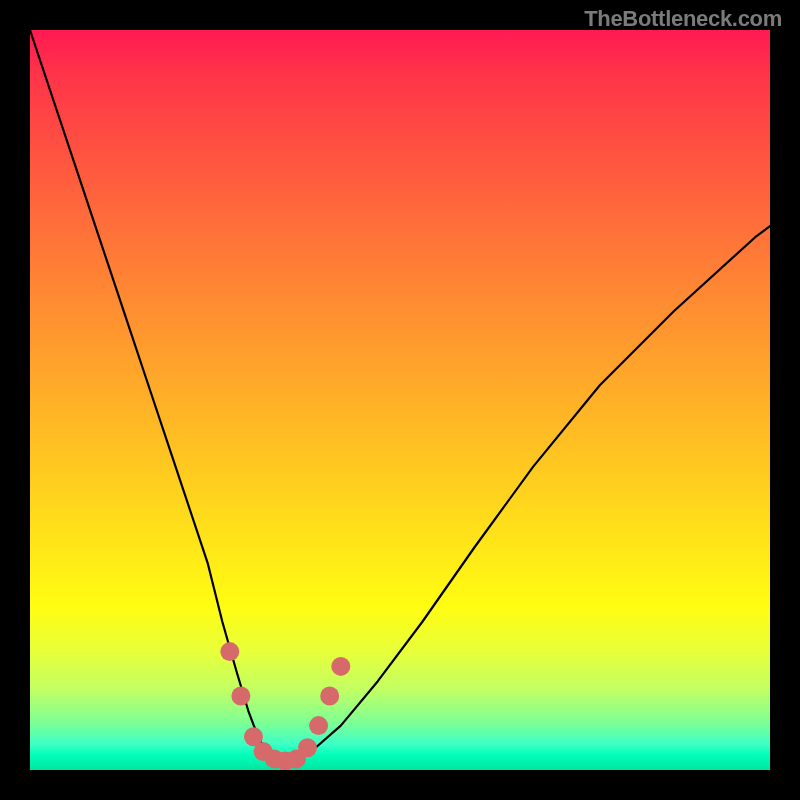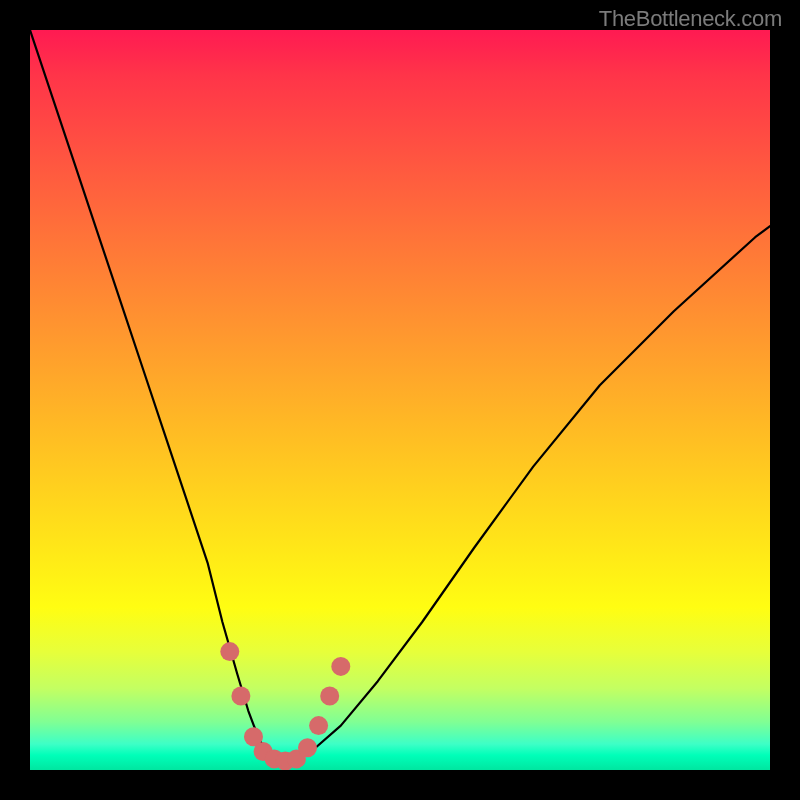--- a/index.html
+++ b/index.html
@@ -10,21 +10,21 @@
     position: relative;
     font-family: Arial, Helvetica, sans-serif;
     overflow: hidden;
   }
   .watermark {
     position: absolute;
     top: 6px;
     right: 18px;
     color: #7b7b7b;
     font-size: 22px;
-    font-weight: 400;
+    font-weight: 700;
     letter-spacing: -0.3px;
     z-index: 3;
   }
   .frame {
     position: absolute;
     left: 30px;
     top: 30px;
     width: 740px;
     height: 740px;
     background: linear-gradient(to bottom,

